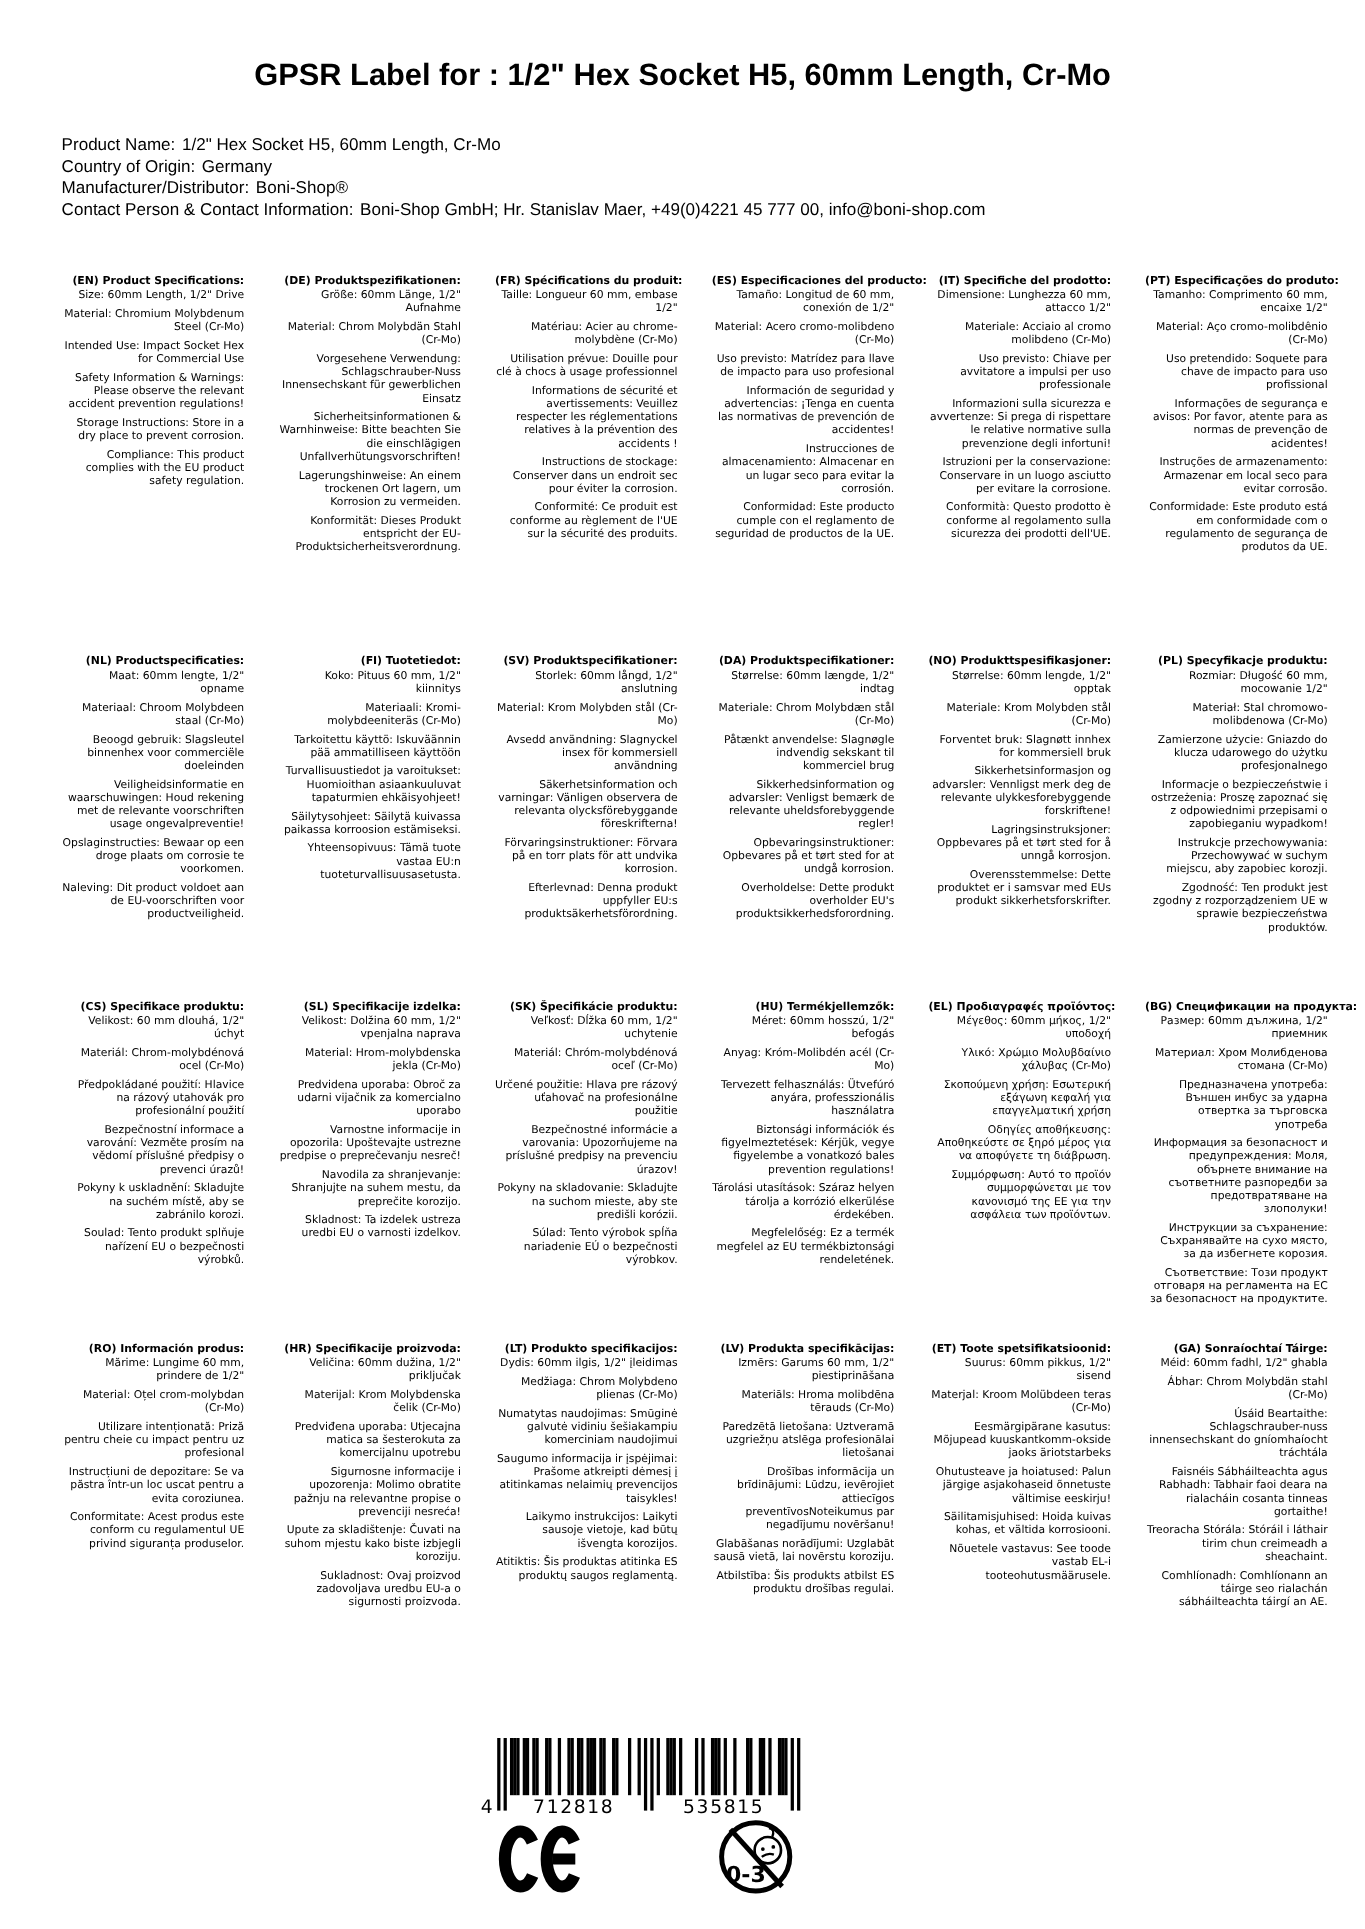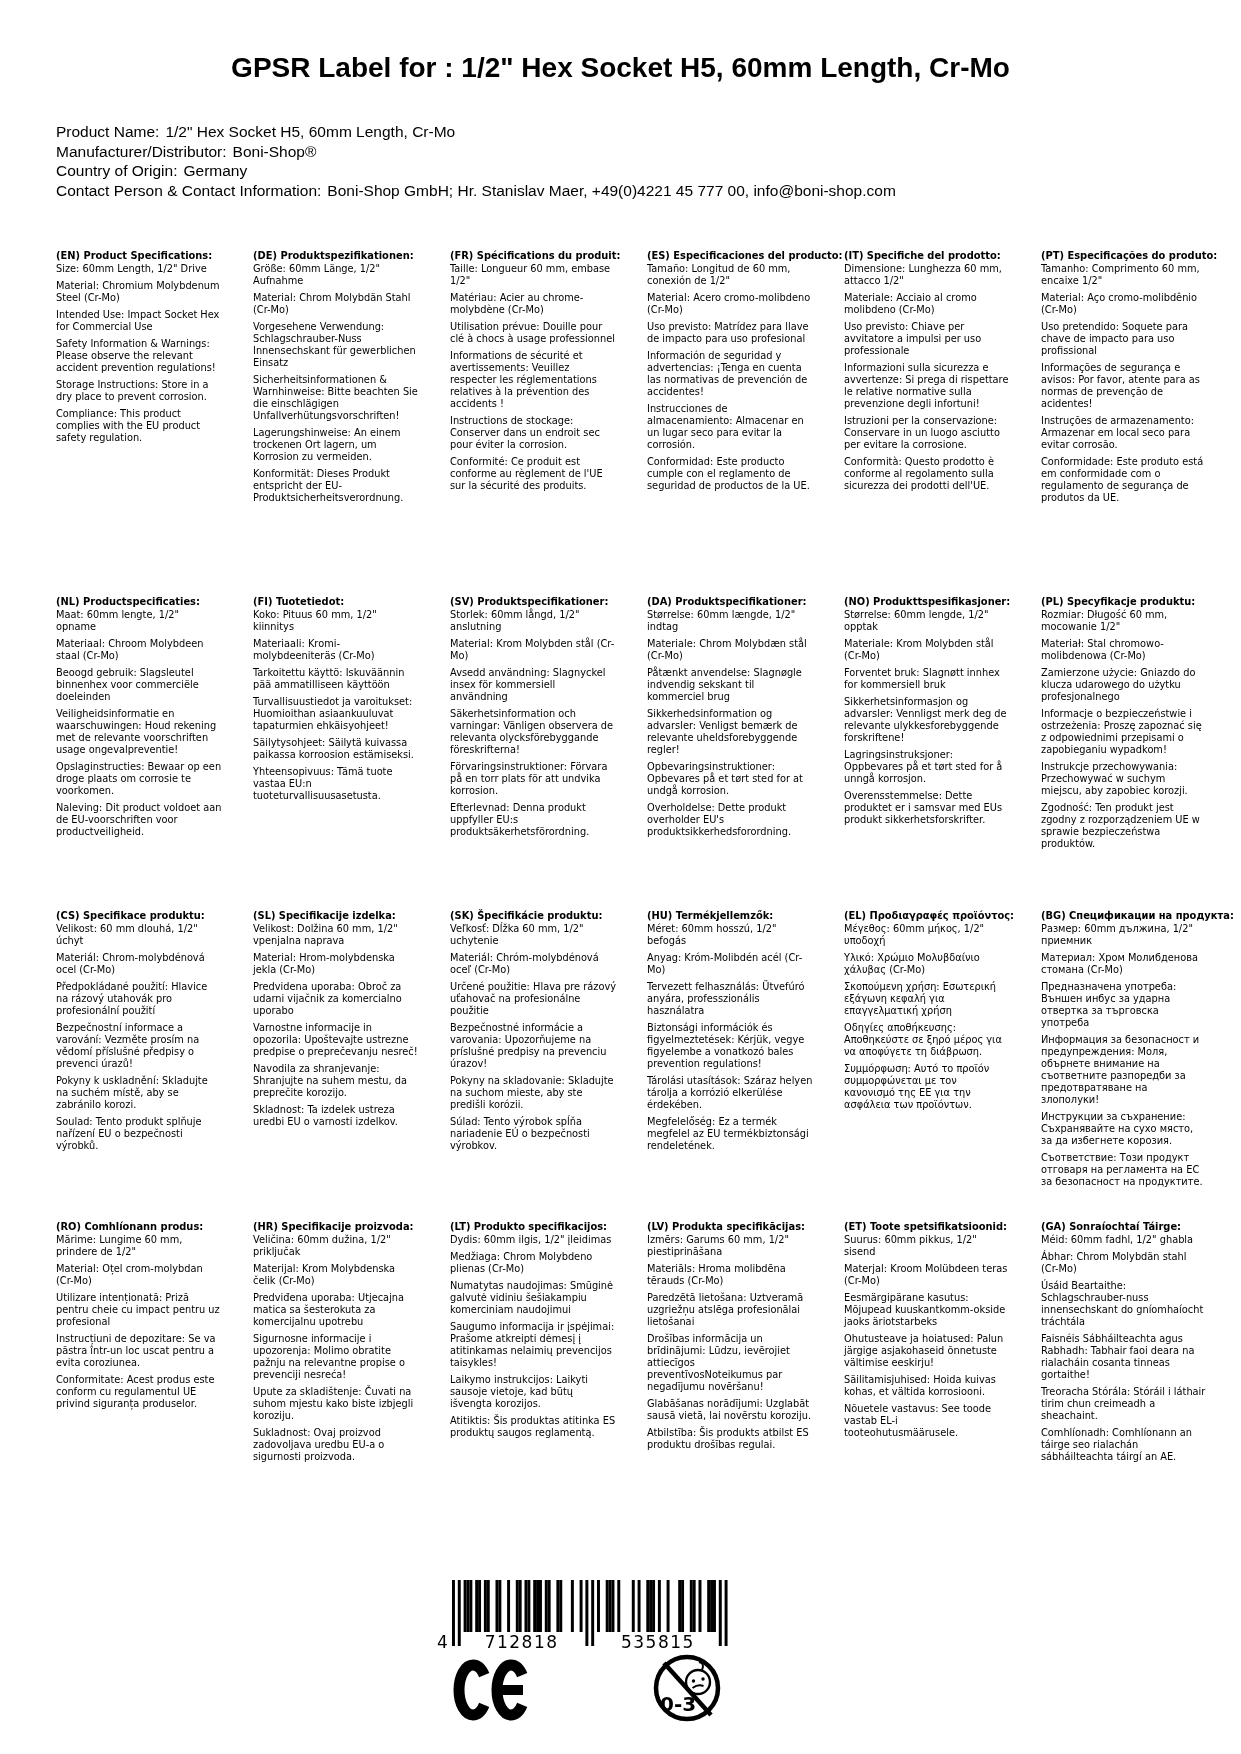--- a/index.html
+++ b/index.html
@@ -5,39 +5,39 @@
   html,body{margin:0;padding:0;background:#888;}
   .page{position:relative;width:1241px;height:1754px;margin:0 auto;background:#fff;color:#000;
         font-family:"DejaVu Sans",sans-serif;overflow:hidden;}
   .title{font-family:"Liberation Sans",sans-serif;font-weight:bold;font-size:28px;
          text-align:center;margin:0;padding-top:52px;letter-spacing:0;}
   .meta{margin:38px 40px 0 56px;font-family:"Liberation Sans",sans-serif;font-size:15.5px;}
   .meta-row{line-height:19.5px;white-space:nowrap;}
   .meta-row b{font-weight:normal;margin-right:6px;}
   .grid{display:grid;grid-template-columns:repeat(6,166px);column-gap:31px;
         grid-template-rows:346px 314px 311px auto;margin:50px 0 0 56px;}
-  .block{font-size:9.8px;line-height:12px;overflow-wrap:break-word;}
+  .block{font-size:9.8px;line-height:12px;overflow-wrap:break-word;text-align:right;}
   .block h3{font-size:9.9px;line-height:12px;font-weight:bold;margin:0 0 1px 0;white-space:nowrap;}
   .block p{margin:0 0 5px 0;}
   .barcode-wrap{position:absolute;left:436px;top:1580px;}
   #barcode-svg rect{fill:#000;}
   #barcode-svg text{font-family:"DejaVu Sans",sans-serif;font-size:17px;letter-spacing:1.5px;fill:#000;}
   .ce-wrap{position:absolute;left:452px;top:1659px;}
   .age-wrap{position:absolute;left:624px;top:1650px;margin-left:28px;}
 </style>
 </head>
 <body>
 
 <div class="page">
   <h1 class="title">GPSR Label for : 1/2" Hex Socket H5, 60mm Length, Cr-Mo</h1>
 
   <div class="meta" id="meta">
       <div class="meta-row"><b>Product Name:</b><span>1/2" Hex Socket H5, 60mm Length, Cr-Mo</span></div>
+      <div class="meta-row"><b>Country of Origin:</b><span>Germany</span></div>
       <div class="meta-row"><b>Manufacturer/Distributor:</b><span>Boni-Shop®</span></div>
-      <div class="meta-row"><b>Country of Origin:</b><span>Germany</span></div>
       <div class="meta-row"><b>Contact Person &amp; Contact Information:</b><span>Boni-Shop GmbH; Hr. Stanislav Maer, +49(0)4221 45 777 00, info@boni-shop.com</span></div>
     </div>
 
   <div class="grid" id="grid">
       <div class="block">
         <h3>(EN) Product Specifications:</h3>
         <p>Size: 60mm Length, 1/2" Drive</p>
         <p>Material: Chromium Molybdenum Steel (Cr-Mo)</p>
         <p>Intended Use: Impact Socket Hex for Commercial Use</p>
         <p>Safety Information &amp; Warnings: Please observe the relevant accident prevention regulations!</p>
@@ -190,21 +190,21 @@
       <div class="block">
         <h3>(BG) Спецификации на продукта:</h3>
         <p>Размер: 60mm дължина, 1/2" приемник</p>
         <p>Материал: Хром Молибденова стомана (Cr-Mo)</p>
         <p>Предназначена употреба: Външен инбус за ударна отвертка за търговска употреба</p>
         <p>Информация за безопасност и предупреждения: Моля, обърнете внимание на съответните разпоредби за предотвратяване на злополуки!</p>
         <p>Инструкции за съхранение: Съхранявайте на сухо място, за да избегнете корозия.</p>
         <p>Съответствие: Този продукт отговаря на регламента на ЕС за безопасност на продуктите.</p>
       </div>
       <div class="block">
-        <h3>(RO) Comhlíonann produs:</h3>
+        <h3>(RO) Información produs:</h3>
         <p>Mărime: Lungime 60 mm, prindere de 1/2"</p>
         <p>Material: Oțel crom-molybdan (Cr-Mo)</p>
         <p>Utilizare intenționată: Priză pentru cheie cu impact pentru uz profesional</p>
         <p>Instrucțiuni de depozitare: Se va păstra într-un loc uscat pentru a evita coroziunea.</p>
         <p>Conformitate: Acest produs este conform cu regulamentul UE privind siguranța produselor.</p>
       </div>
       <div class="block">
         <h3>(HR) Specifikacije proizvoda:</h3>
         <p>Veličina: 60mm dužina, 1/2" priključak</p>
         <p>Materijal: Krom Molybdenska čelik (Cr-Mo)</p>

